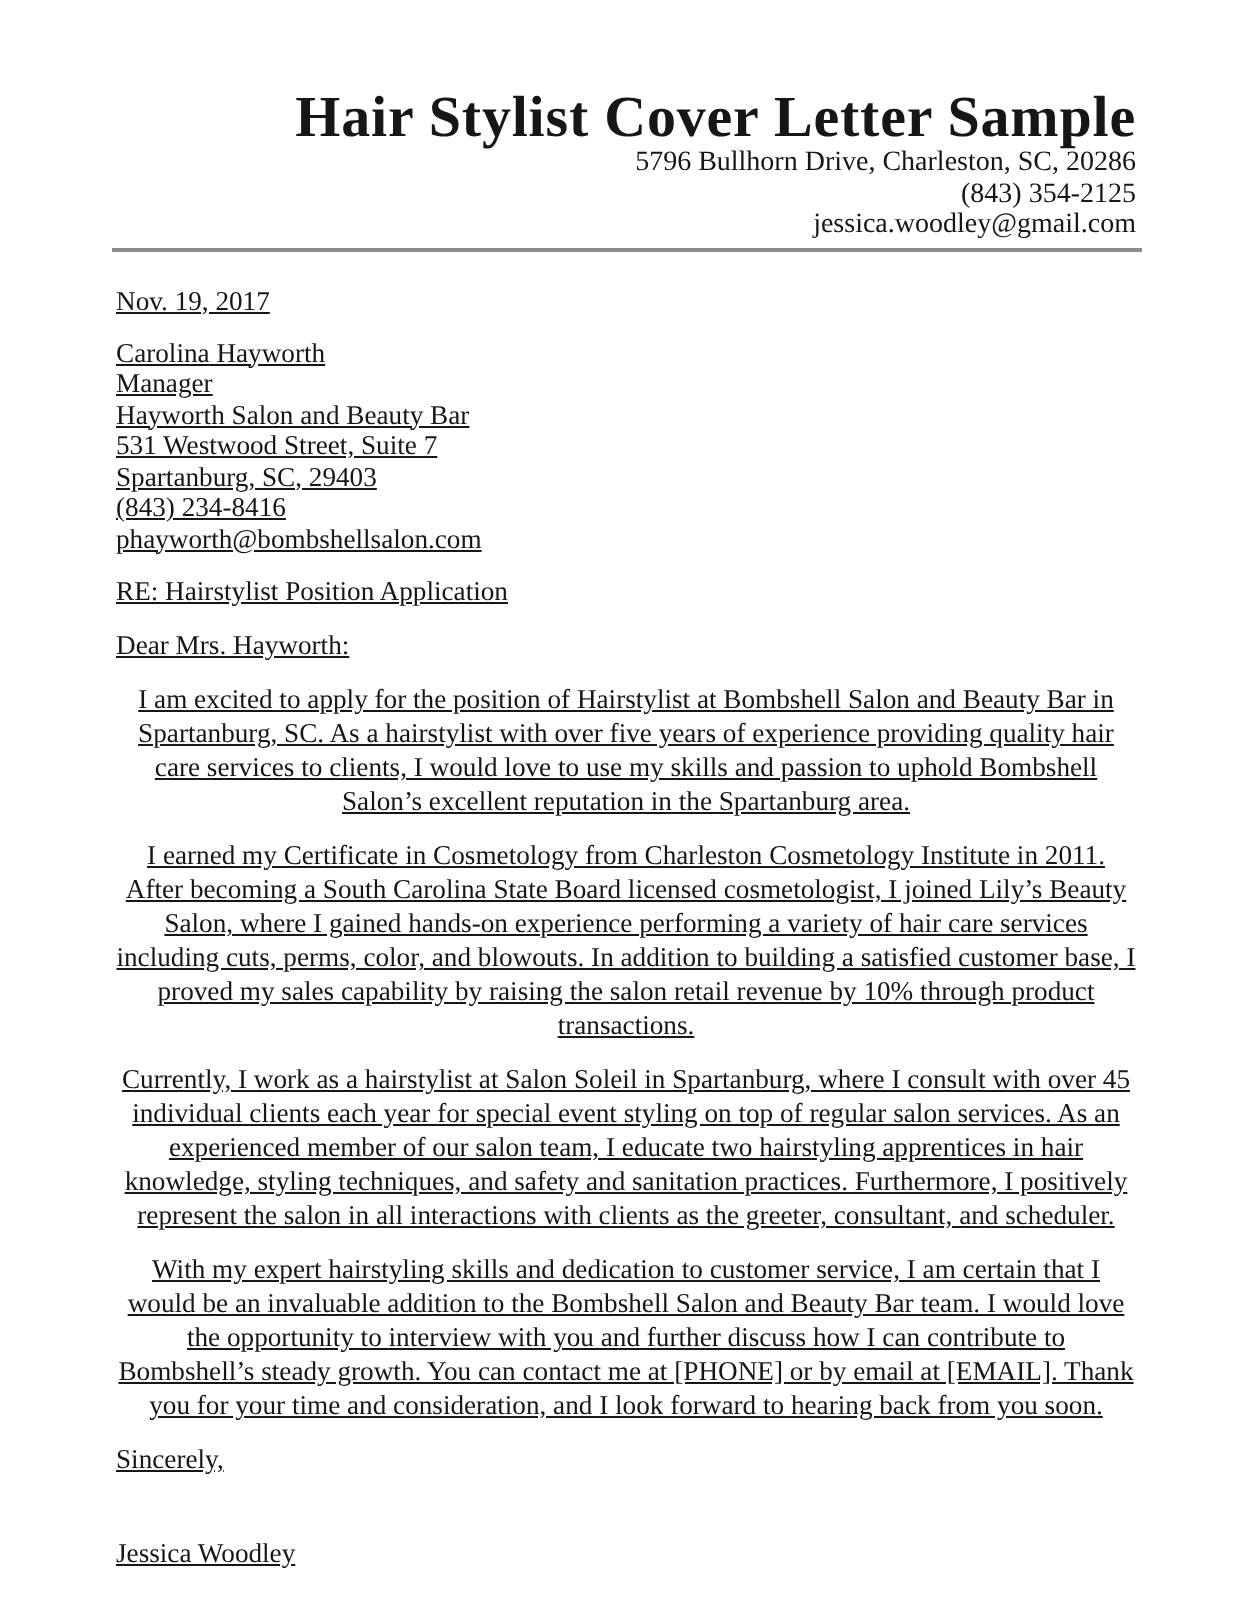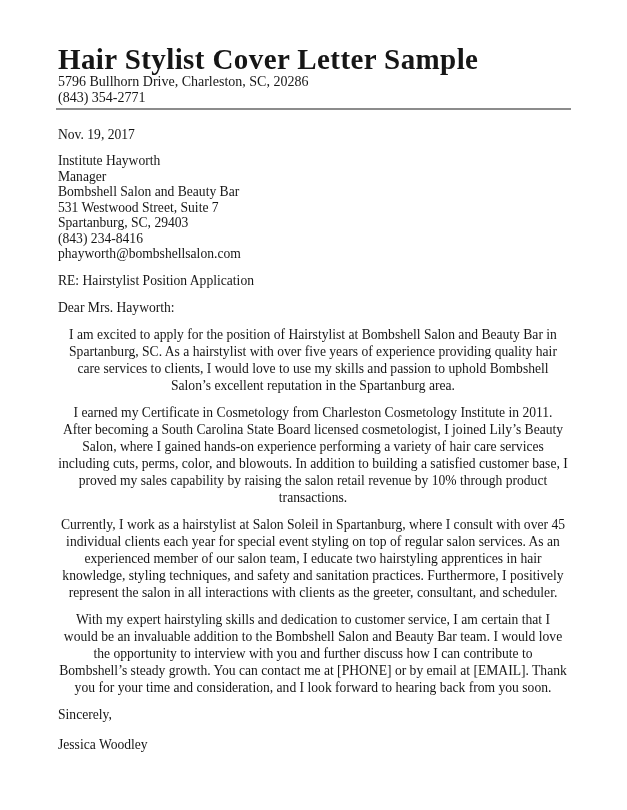--- a/index.html
+++ b/index.html
@@ -12,21 +12,21 @@
     width: 627px;
     height: 810px;
     box-sizing: border-box;
     background: #ffffff;
     padding: 44px 59px 0 58px;
     font-family: "Liberation Serif", "DejaVu Serif", serif;
     color: #161616;
     overflow: hidden;
   }
   .doc-header {
-    text-align: left;
+    text-align: right;
   }
   .doc-title {
     margin: 0;
     font-size: 29px;
     line-height: 30px;
     font-weight: bold;
     letter-spacing: 0.4px;
     white-space: nowrap;
   }
   .contact-line {
@@ -35,57 +35,59 @@
   }
   .rule {
     border: none;
     border-top: 2px solid #8c8c8c;
     margin: 3px -3px 0 -2px;
     height: 0;
   }
   .letter {
     font-size: 13.6px;
     line-height: 17px;
+    text-decoration: underline;
   }
   .block {
     margin: 0 0 10px 0;
   }
   .date-line {
     margin-top: 16px;
   }
   .recipient-block div {
     line-height: 15.5px;
   }
   .paragraph {
     text-align: center;
   }
   .closing-line {
-    margin-bottom: 13px;
+    margin-bottom: 30px;
   }
 </style>
 </head>
 <body>
 
 <div class="page">
 
   <div class="doc-header">
     <h1 class="doc-title">Hair Stylist Cover Letter Sample</h1>
     <div class="contact-line">5796 Bullhorn Drive, Charleston, SC, 20286</div>
-    <div class="contact-line">(843) 354-2771</div>
+    <div class="contact-line">(843) 354-2125</div>
+    <div class="contact-line">jessica.woodley@gmail.com</div>
     <hr class="rule">
   </div>
 
   <div class="letter">
 
     <div class="block date-line">Nov. 19, 2017</div>
 
     <div class="block recipient-block">
-      <div>Institute Hayworth</div>
+      <div>Carolina Hayworth</div>
       <div>Manager</div>
-      <div>Bombshell Salon and Beauty Bar</div>
+      <div>Hayworth Salon and Beauty Bar</div>
       <div>531 Westwood Street, Suite 7</div>
       <div>Spartanburg, SC, 29403</div>
       <div>(843) 234-8416</div>
       <div>phayworth@bombshellsalon.com</div>
     </div>
 
     <div class="block">RE: Hairstylist Position Application</div>
 
     <div class="block">Dear Mrs. Hayworth:</div>
 

